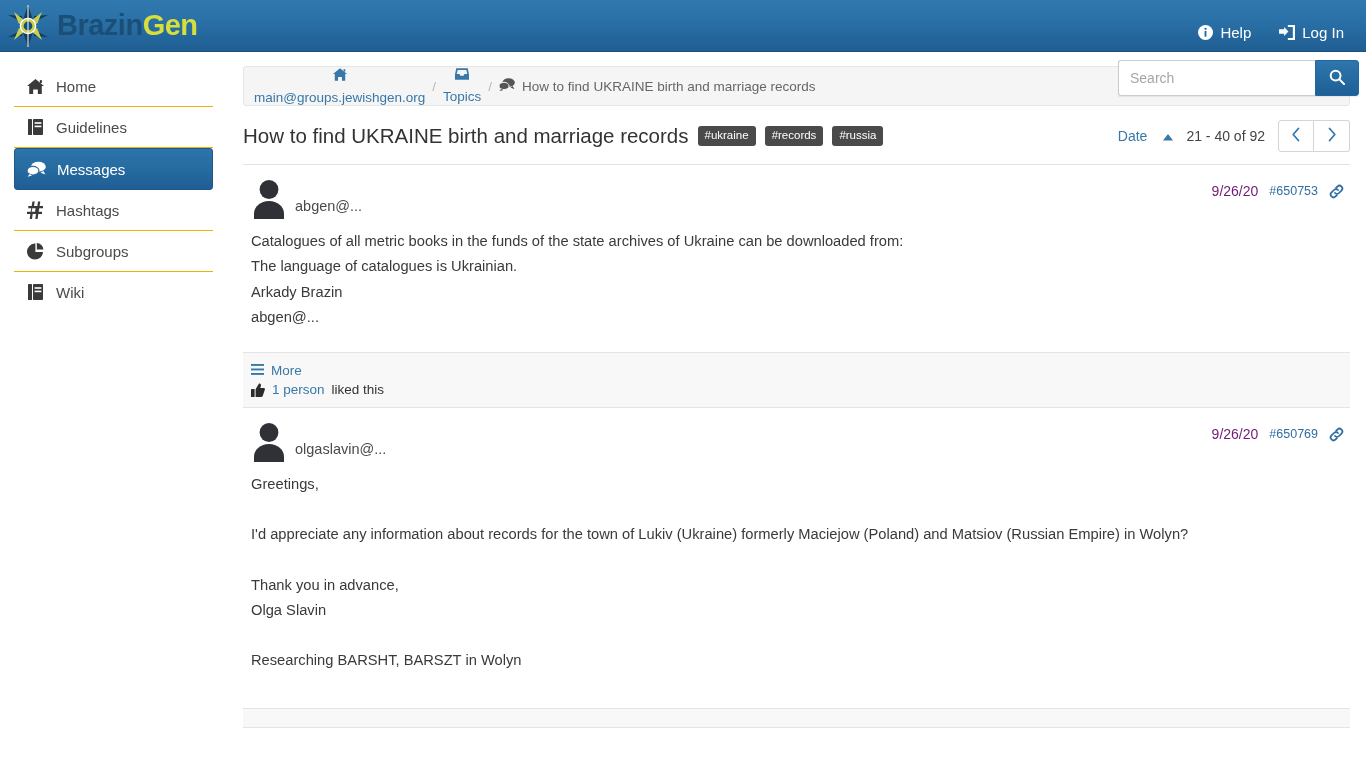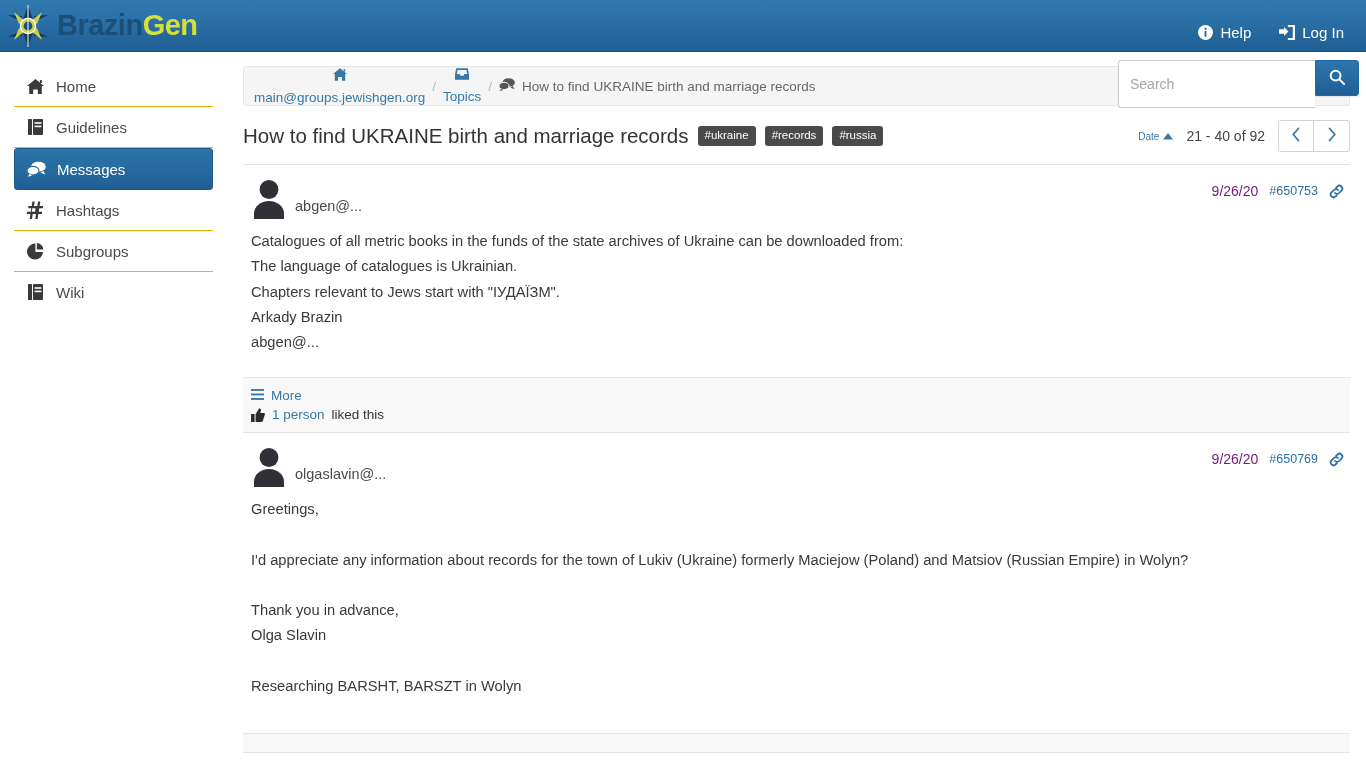--- a/index.html
+++ b/index.html
@@ -123,21 +123,21 @@
   .search-wrap {
     position: absolute;
     right: -10px;
     top: -7px;
     display: flex;
     height: 36px;
     box-shadow: 0 1px 1px rgba(0,0,0,.06);
   }
   .search-input {
     width: 197px;
-    height: 48px;
+    height: 36px;
     border: 1px solid #cccccc;
     border-right: none;
     border-radius: 3px 0 0 3px;
     padding: 0 11px;
     font-size: 14px;
     color: #555;
     outline: none;
     background: #fff;
     font-family: "Liberation Sans", sans-serif;
   }
@@ -175,25 +175,25 @@
     border-radius: 3px;
     padding: 4px 7px 5px 7px;
     line-height: 1;
     white-space: nowrap;
     text-decoration: none;
     cursor: pointer;
   }
   .title-right { display: flex; align-items: center; gap: 13px; white-space: nowrap; }
   .sortlink {
     color: #3778a8;
-    font-size: 10px;
+    font-size: 14px;
     text-decoration: none;
     display: inline-flex;
     align-items: center;
-    gap: 4px;
+    gap: 16px;
     cursor: pointer;
   }
   .range-text { font-size: 14px; color: #444; }
   .pager { display: flex; }
   .pg-btn {
     width: 36px; height: 32px;
     border: 1px solid #d4d4d4;
     background: #fff;
     color: #3778a8;
     display: flex; align-items: center; justify-content: center;
@@ -484,21 +484,20 @@
             <svg width="15" height="15" viewBox="0 0 16 16" fill="none" stroke="#2f6ea3" stroke-width="1.9" stroke-linecap="round">
                 <path d="M6.4 9.6a3 3 0 0 0 4.3 0l2.6-2.6a3 3 0 0 0-4.3-4.3L7.7 4"></path>
                 <path d="M9.6 6.4a3 3 0 0 0-4.3 0L2.7 9a3 3 0 0 0 4.3 4.3L8.3 12"></path>
               </svg>
           </a>
         </div>
       </div>
       <div class="msg-body">
         <p>Catalogues of all metric books in the funds of the state archives of Ukraine can be downloaded from:</p>
         <p>The language of catalogues is Ukrainian.</p>
-        <p>Chapters relevant to Jews start with "ІУДАЇЗМ".</p>
         <p>Arkady Brazin</p>
         <p>abgen@...</p>
       </div>
       <div class="msg-foot">
         <a class="more-link" href="#">
           <span>
             <svg width="13" height="11" viewBox="0 0 13 11" fill="#3778a8">
                 <rect y="0" width="13" height="1.9"></rect>
                 <rect y="4.5" width="13" height="1.9"></rect>
                 <rect y="9" width="13" height="1.9"></rect>

